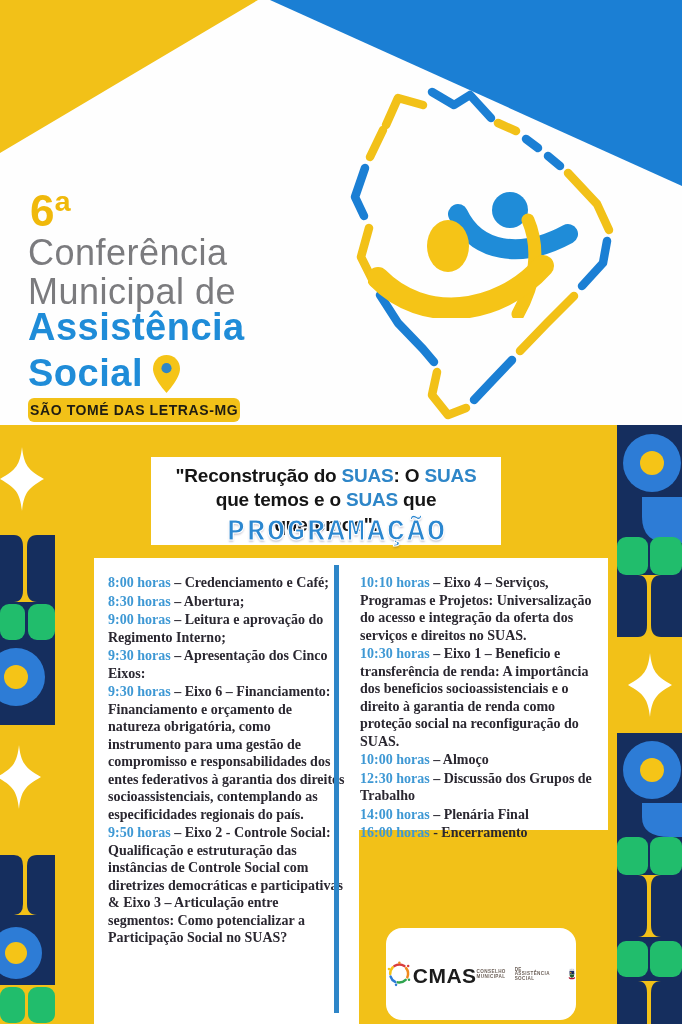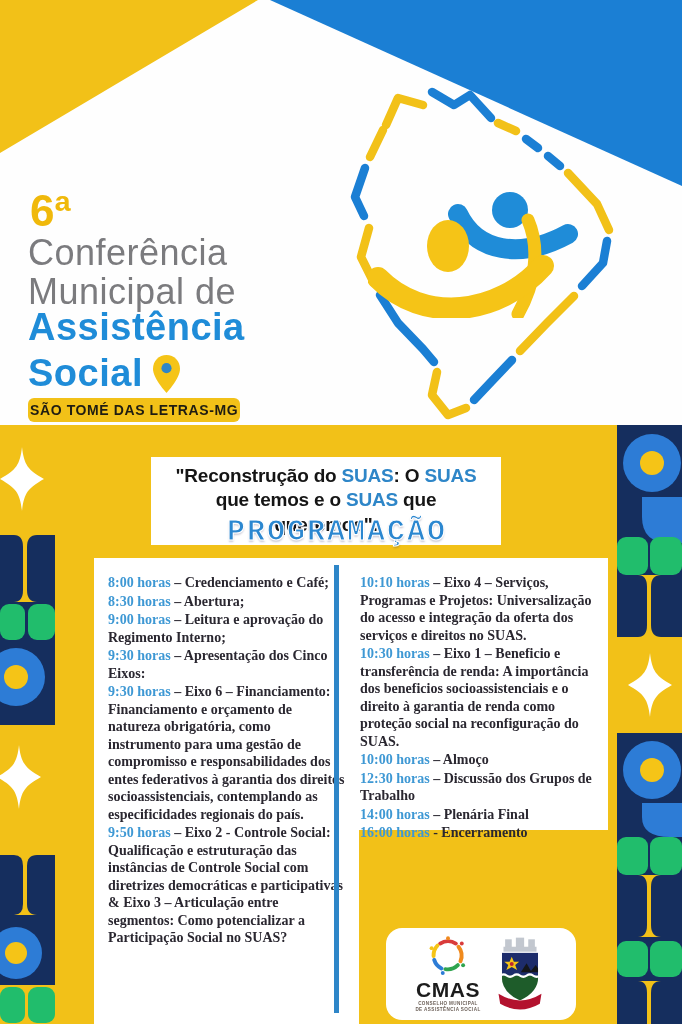--- a/index.html
+++ b/index.html
@@ -42,21 +42,21 @@
   .card{position:absolute;background:#fff;font-family:"Liberation Serif","DejaVu Serif",serif;
         font-weight:bold;color:#2A2730;font-size:14px;line-height:17.5px;padding:16px 14px;}
   .card-left{left:66px;top:133px;width:265px;height:472px;margin-left:28px;}
   .card-right{left:346px;top:133px;width:262px;height:272px;}
   .divider{position:absolute;left:334px;top:140px;width:5px;height:448px;background:#2E86C8;}
   .item{margin:0 0 1px 0;}
   .time{color:#3E98D4;}
 
   .logo-box{position:absolute;left:386px;top:503px;width:190px;height:92px;background:#fff;
             border-radius:16px;display:flex;align-items:center;justify-content:center;gap:12px;}
-  .cmas{display:flex;flex-direction:column;align-items:center;line-height:1;}
+  .cmas{display:flex;flex-direction:row;align-items:center;line-height:1;}
   .cmas-acronym{font-size:21px;font-weight:bold;color:#1c1c1c;letter-spacing:.5px;margin-top:2px;
                 font-family:"Liberation Sans",sans-serif;}
   .cmas-sub{font-size:4.6px;color:#6b5f57;letter-spacing:.4px;margin-top:1.5px;font-weight:bold;}
 </style>
 </head>
 <body>
 
 <div class="poster">
 
   <div class="header">

